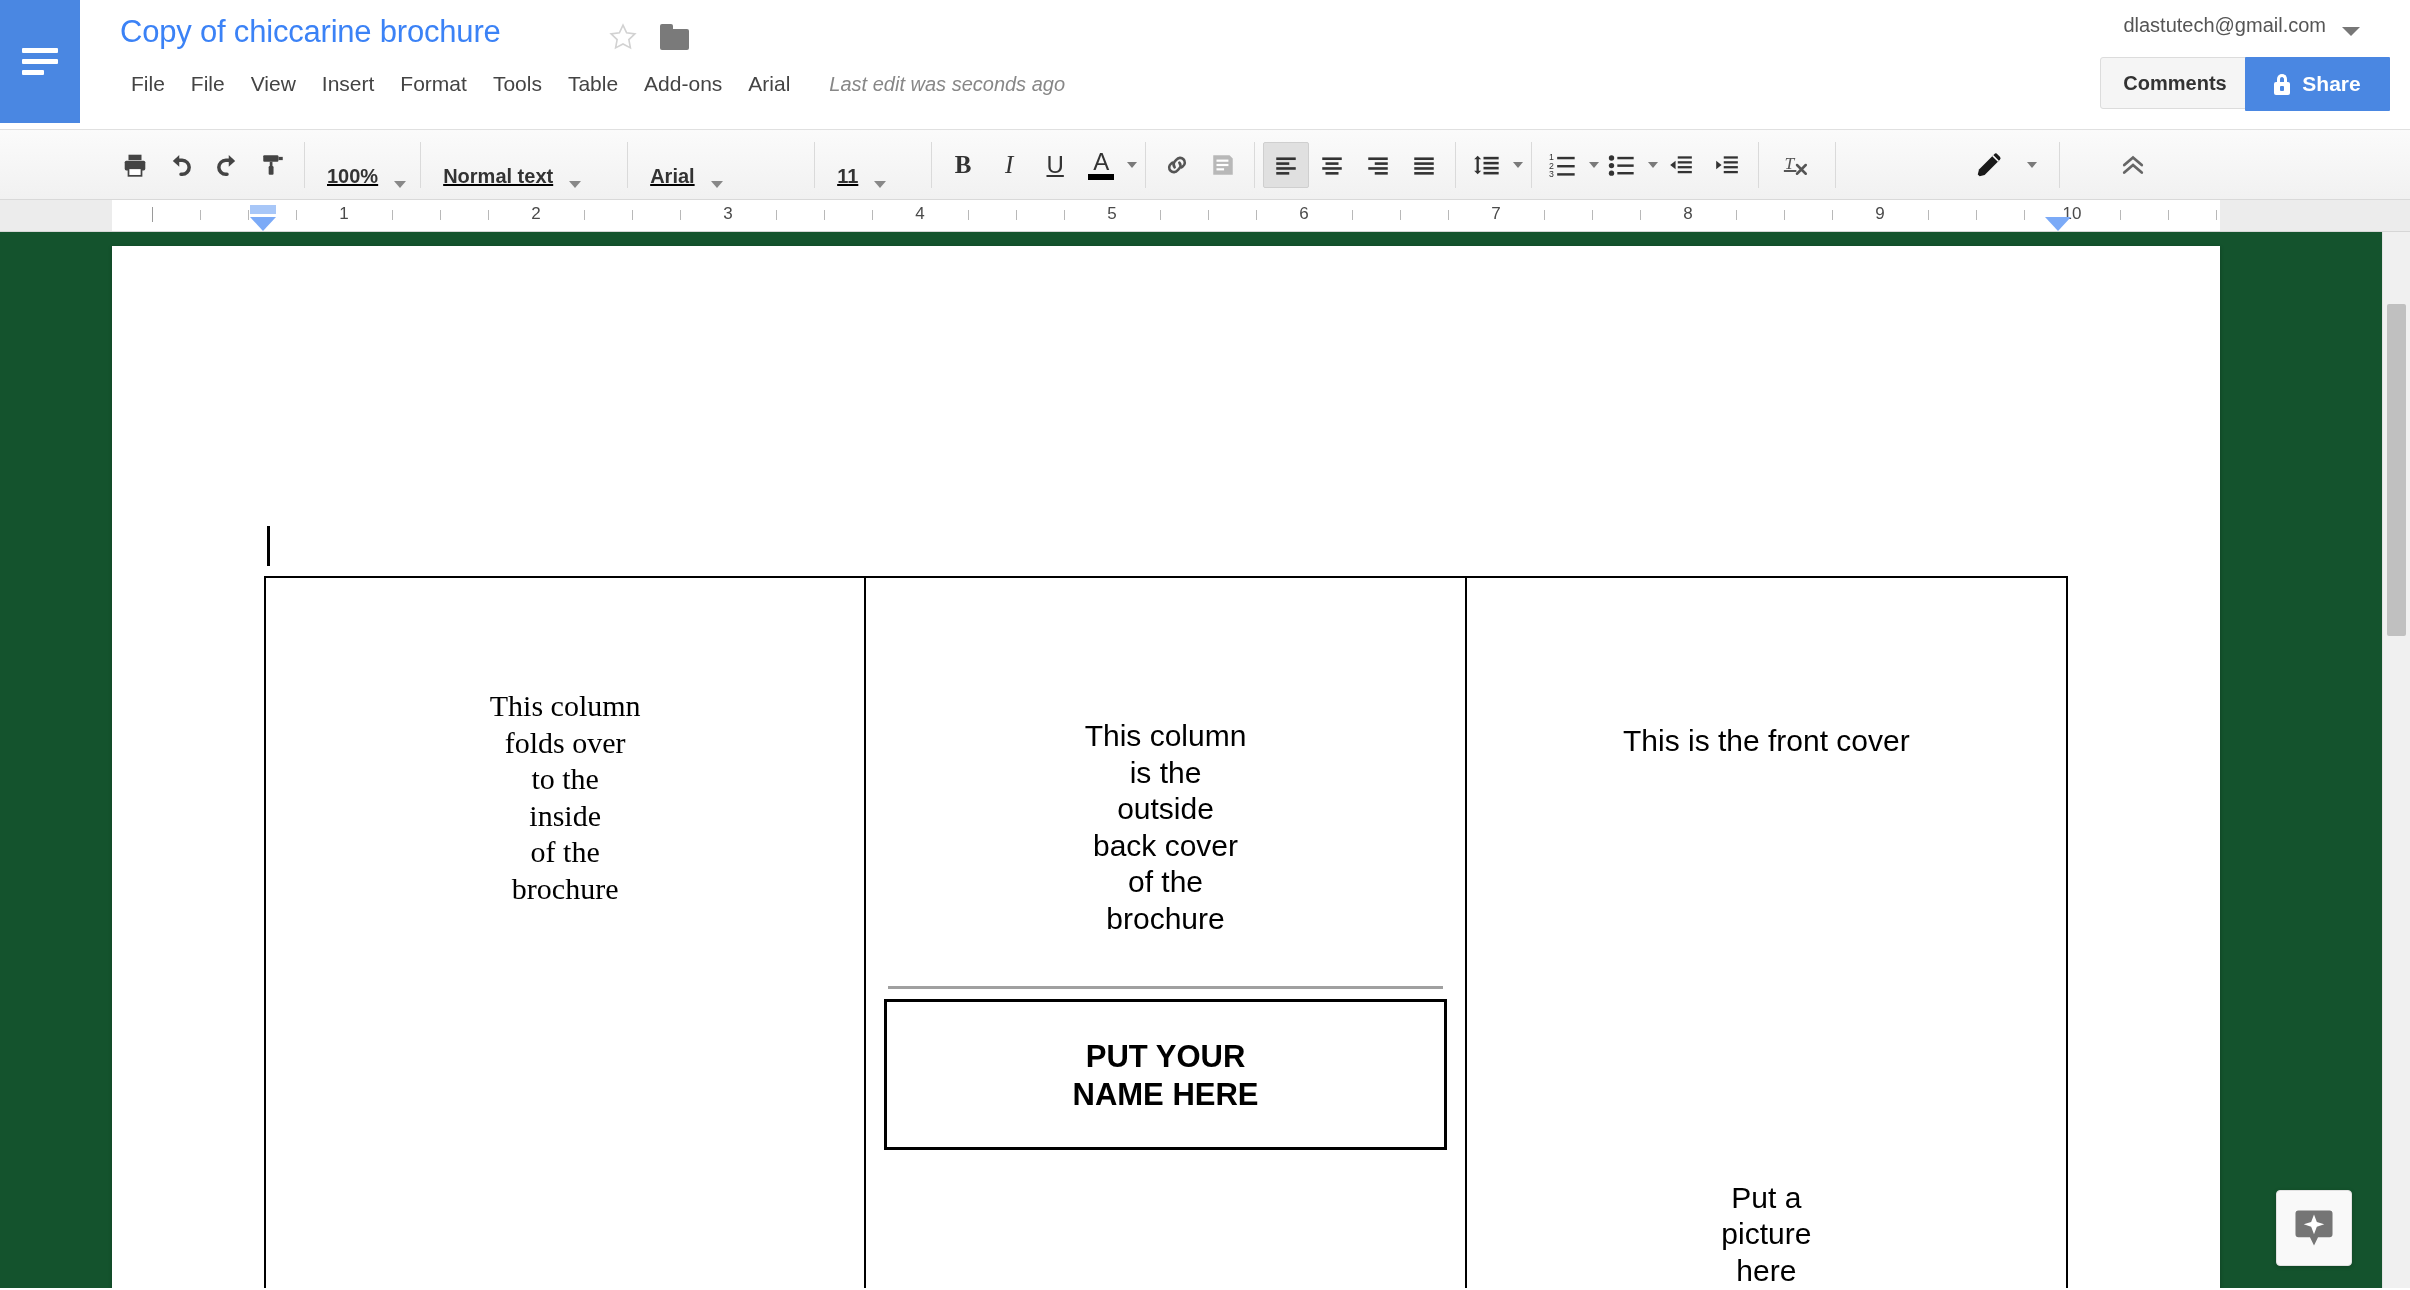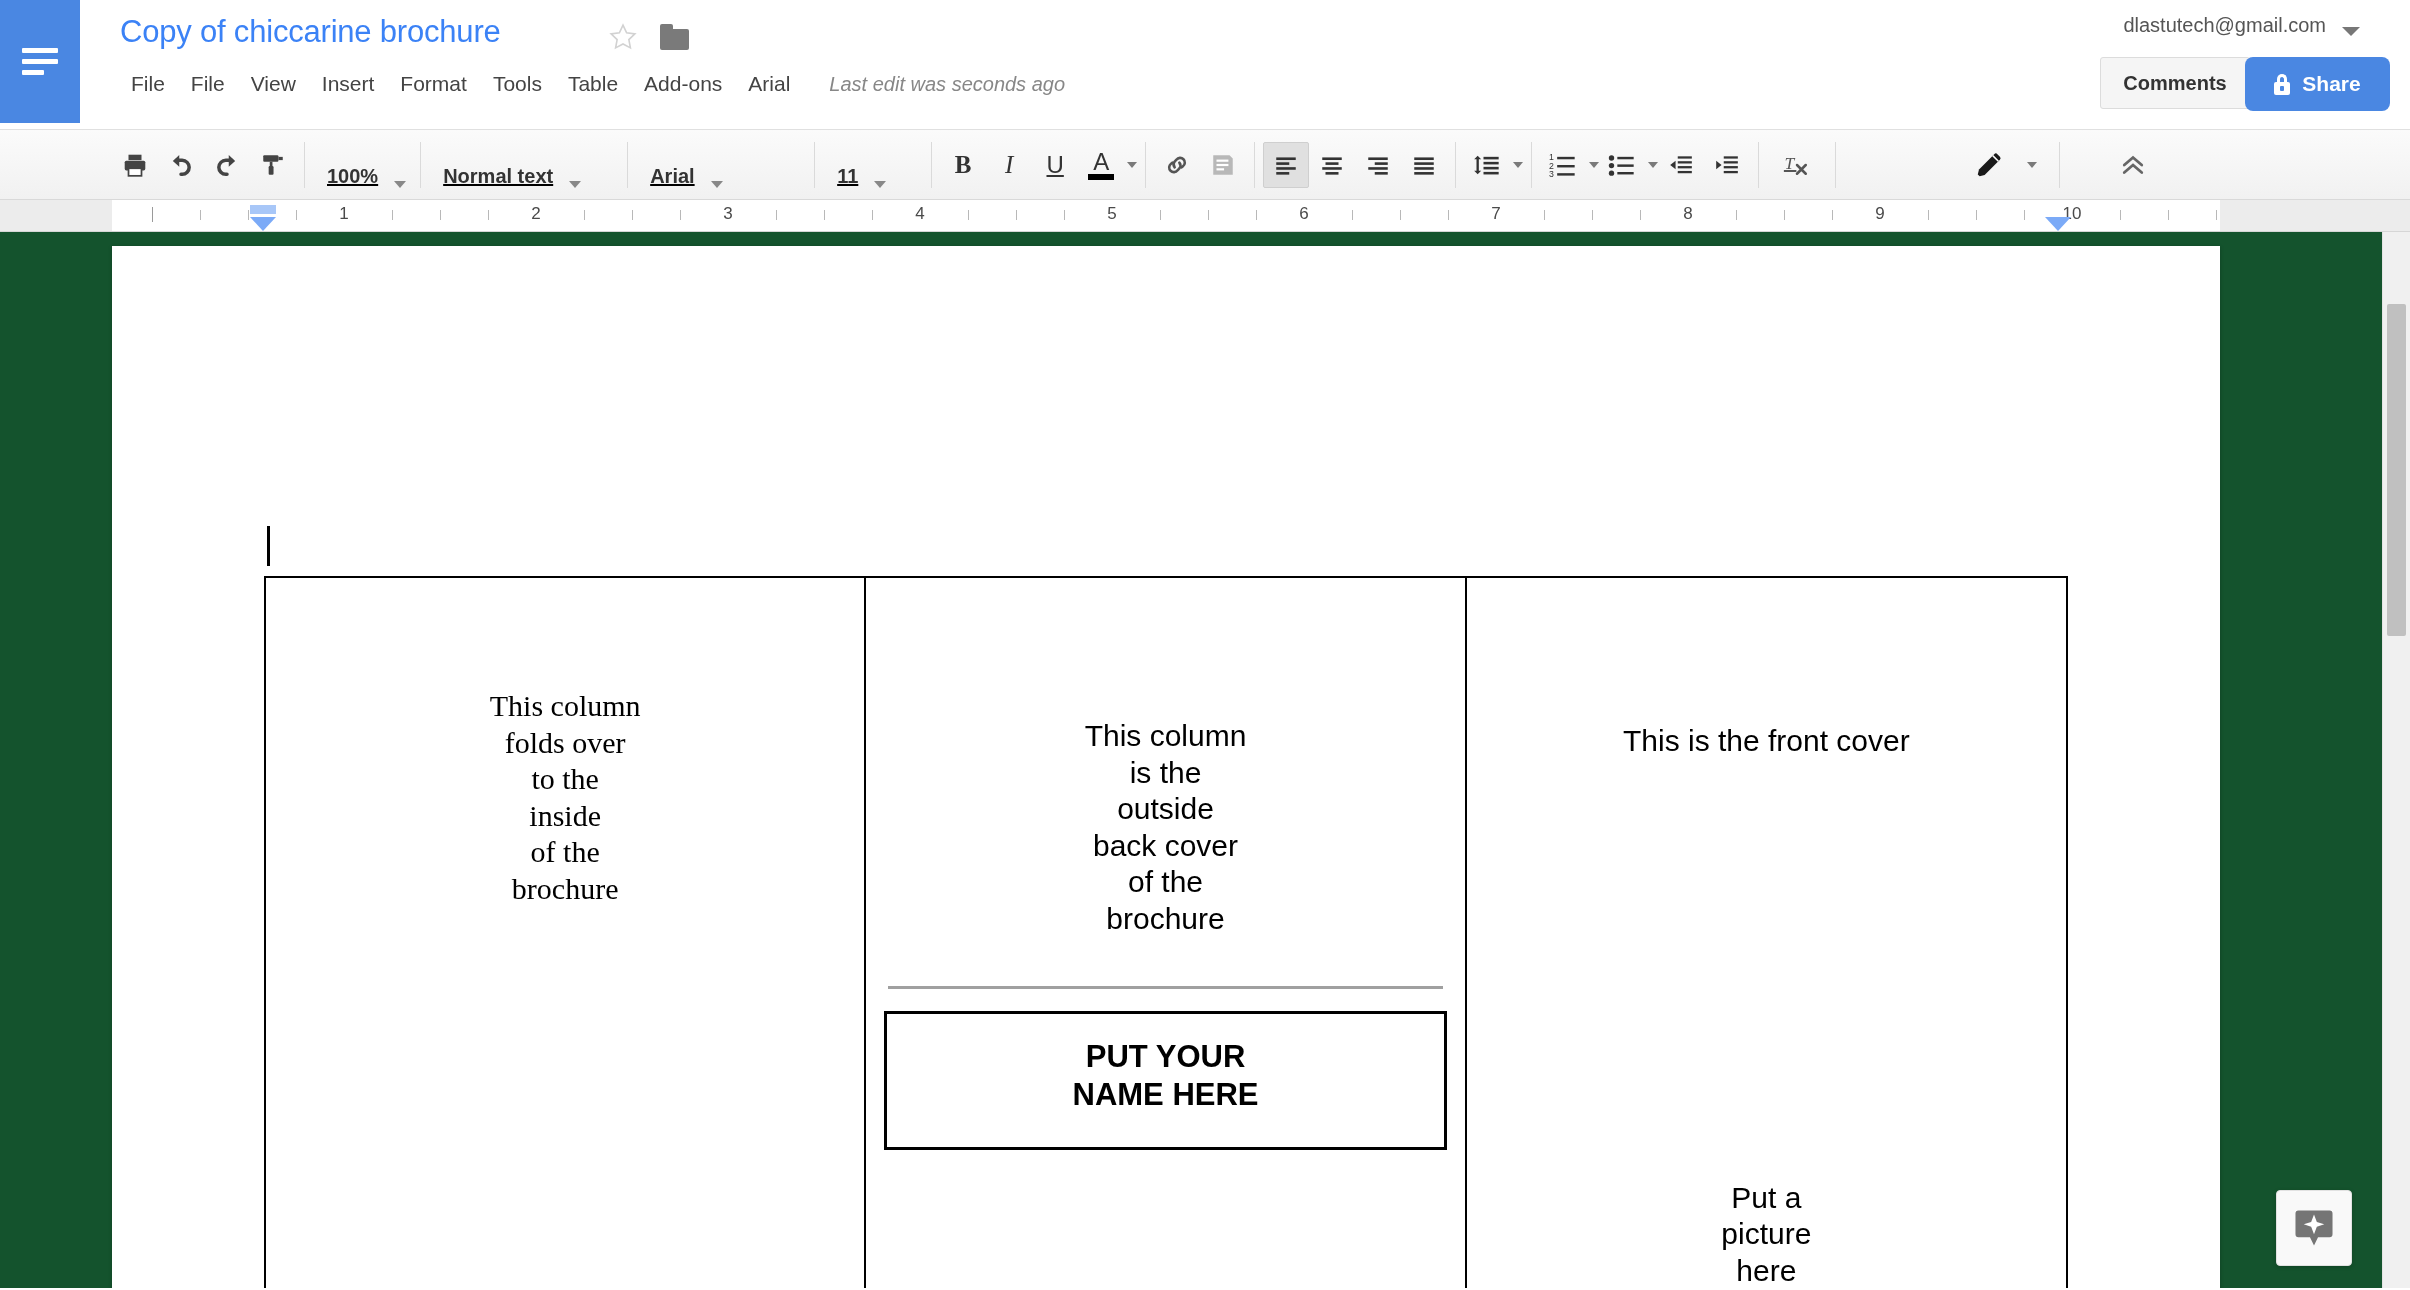--- a/index.html
+++ b/index.html
@@ -102,21 +102,21 @@
     border-radius: 3px;
     font-size: 20px; font-weight: bold; color: #333;
     display: flex; align-items: center; justify-content: center;
     padding: 0 20px;
     cursor: pointer;
   }
   .btn-share {
     position: absolute; right: 20px; top: 57px;
     height: 54px; min-width: 145px;
     background: #4a87e2;
-    border-radius: 8px;
+    border-radius: 1px;
     display: flex; align-items: center; justify-content: center;
     gap: 12px;
     padding: 0 22px;
     cursor: pointer;
   }
   .btn-share .lock {
     position: relative; width: 16px; height: 21px;
   }
   .btn-share .lock .body {
     position: absolute; bottom: 0; left: 0; width: 16px; height: 13px;
@@ -262,23 +262,23 @@
   .p-c1 { margin-top: 110px; padding: 0 30px; }
   .p-c2 { margin-top: 140px; padding: 0 30px; }
   .p-c3 { margin-top: 145px; padding: 0 20px; }
   .p-c3b { margin-top: 420px; padding: 0 20px; }
 
   .hr-gray {
     margin: 48px 22px 0 22px;
     height: 3px; background: #a0a0a0;
   }
   .name-box {
-    margin: 22px 18px 0 18px;
+    margin: 10px 18px 0 18px;
     border: 3px solid #000;
-    padding: 24px 10px 32px 10px;
+    padding: 36px 10px 32px 10px;
     text-align: center;
     font-size: 31px; font-weight: bold;
     line-height: 1.25;
     color: #000;
   }
 
   
   .scrollbar-track {
     position: absolute;
     right: 0; top: 0;

